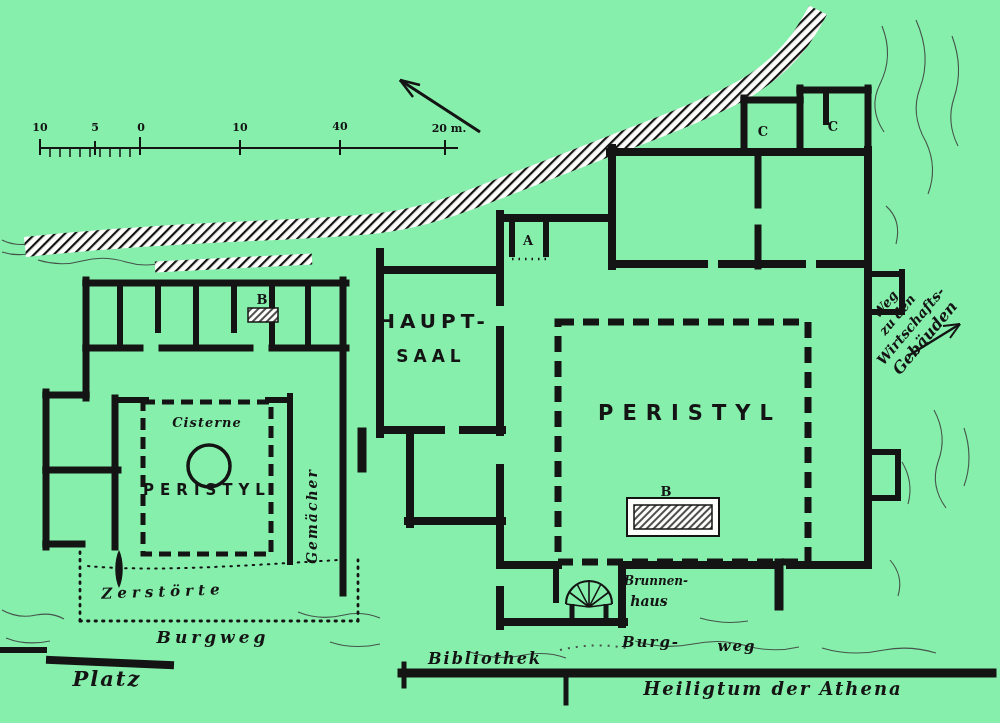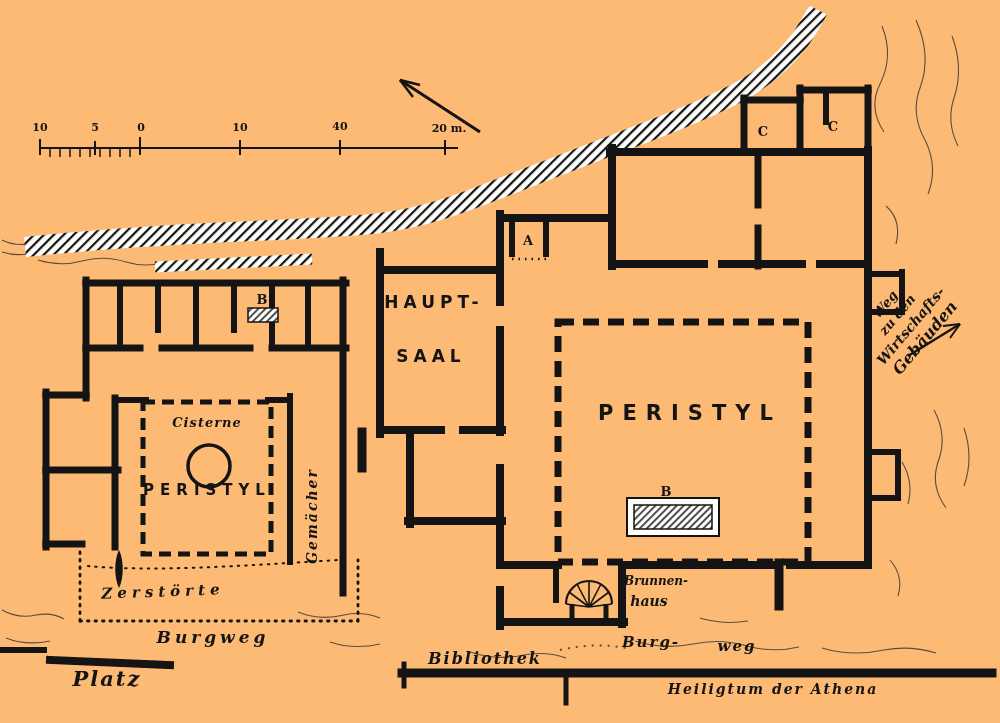--- a/index.html
+++ b/index.html
@@ -1,17 +1,17 @@
 <!DOCTYPE html>
 <html><head>
 <meta charset="utf-8">
 <style>
   html,body{margin:0;padding:0;background:#e8e8e8;}
   .stage{
-    position:relative;width:1000px;height:723px;background:#fdba74;
+    position:relative;width:1000px;height:723px;background:#86efac;
     overflow:hidden;font-family:"DejaVu Sans",sans-serif;color:#141414;
   }
   .stage svg{position:absolute;left:0;top:0;}
   .lbl{
     position:absolute;transform:translate(-50%,-50%);
     white-space:nowrap;color:#141414;line-height:1;
   }
   .num{font-size:11px;font-weight:700;font-family:"DejaVu Serif",serif;}
   .marker{font-size:13px;font-weight:700;font-family:"DejaVu Serif",serif;}
   .block{font-family:"DejaVu Sans",sans-serif;font-weight:700;}
@@ -210,36 +210,36 @@
   <span class="lbl num" style="left:240px;top:127px">10</span>
   <span class="lbl num" style="left:340px;top:126px">40</span>
   <span class="lbl num" style="left:449px;top:128px">20 m.</span>
 
   <span class="lbl marker" style="left:262px;top:299px">B</span>
   <span class="lbl marker" style="left:528px;top:240px">A</span>
   <span class="lbl marker" style="left:763px;top:131px">C</span>
   <span class="lbl marker" style="left:833px;top:126px">C</span>
   <span class="lbl marker" style="left:666px;top:491px">B</span>
 
-  <span class="lbl block" style="left:434px;top:302px;font-size:17px;letter-spacing:5px">HAUPT-</span>
+  <span class="lbl block" style="left:434px;top:321px;font-size:20px;letter-spacing:5px">HAUPT-</span>
   <span class="lbl block" style="left:431px;top:356px;font-size:17px;letter-spacing:5px">SAAL</span>
   <span class="lbl block" style="left:690px;top:413px;font-size:21px;letter-spacing:9px">PERISTYL</span>
   <span class="lbl block" style="left:207px;top:490px;font-size:15px;letter-spacing:6px">PERISTYL</span>
 
   <span class="lbl hand" style="left:207px;top:422px;font-size:13px;letter-spacing:1px">Cisterne</span>
   <span class="lbl hand" style="left:312px;top:516px;font-size:14px;letter-spacing:2px;transform:translate(-50%,-50%) rotate(-90deg)">Gemächer</span>
   <span class="lbl hand" style="left:163px;top:592px;font-size:15px;letter-spacing:5px;transform:translate(-50%,-50%) rotate(-2deg)">Zerstörte</span>
   <span class="lbl hand" style="left:213px;top:637px;font-size:17px;letter-spacing:4px">Burgweg</span>
   <span class="lbl hand" style="left:656px;top:581px;font-size:12px">Brunnen-</span>
   <span class="lbl hand" style="left:649px;top:601px;font-size:14px">haus</span>
   <span class="lbl hand" style="left:651px;top:642px;font-size:15px;letter-spacing:2px">Burg-</span>
   <span class="lbl hand" style="left:737px;top:646px;font-size:15px;letter-spacing:2px">weg</span>
   <span class="lbl hand" style="left:107px;top:678px;font-size:21px;letter-spacing:2px">Platz</span>
   <span class="lbl hand" style="left:485px;top:659px;font-size:16px;letter-spacing:2px">Bibliothek</span>
-  <span class="lbl hand" style="left:773px;top:689px;font-size:14px;letter-spacing:2px">Heiligtum der Athena</span>
+  <span class="lbl hand" style="left:773px;top:689px;font-size:18px;letter-spacing:2px">Heiligtum der Athena</span>
 
   <div class="wegzu">
     <div style="font-size:13px">Weg</div>
     <div style="font-size:13px">zu den</div>
     <div style="font-size:14px">Wirtschafts-</div>
     <div style="font-size:16px">Gebäuden</div>
   </div>
 
 </div>
 

